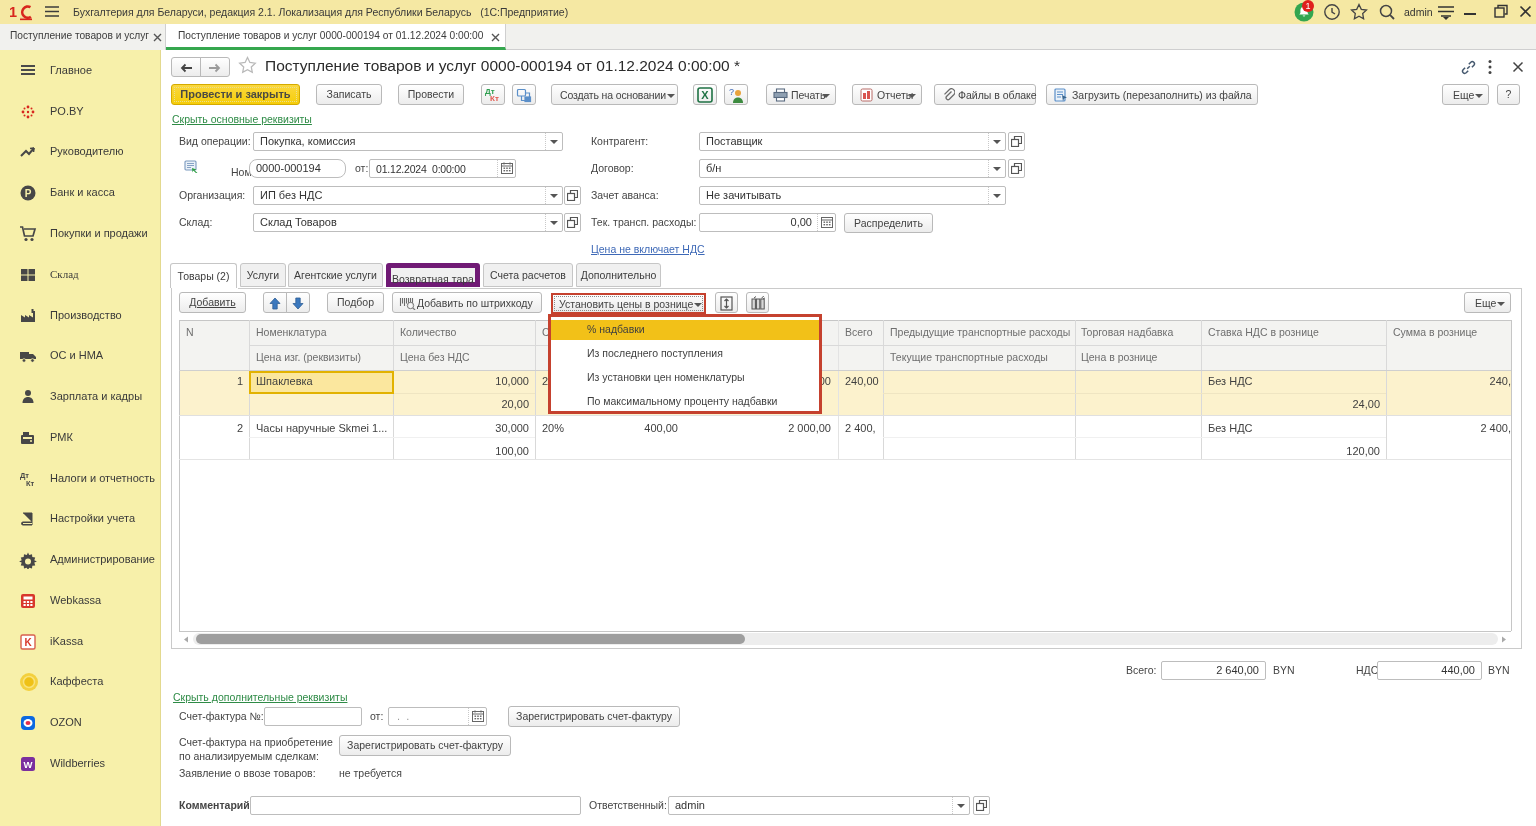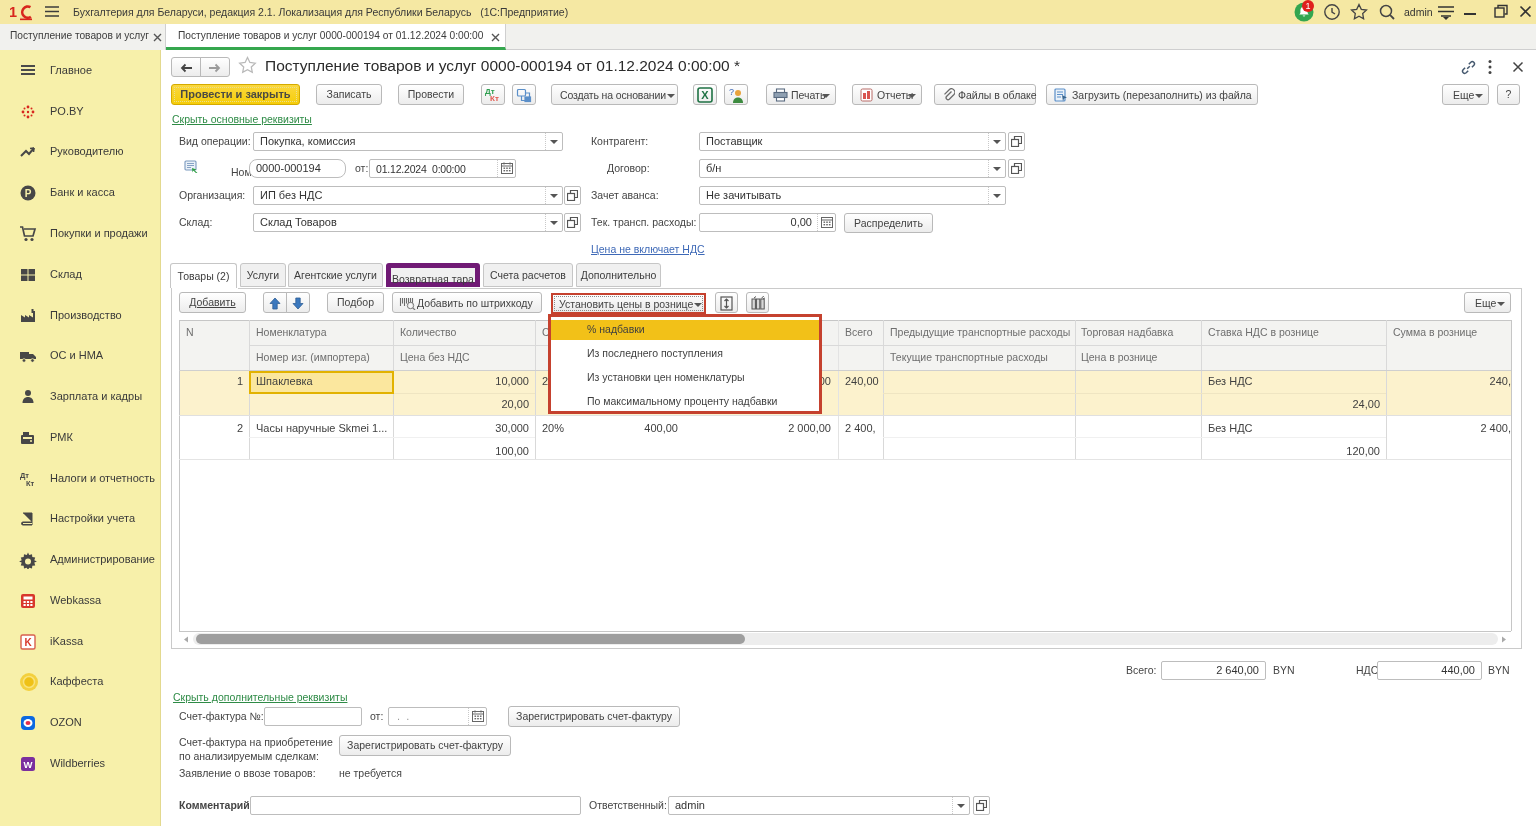--- a/index.html
+++ b/index.html
@@ -155,21 +155,21 @@
 <div class="sideitem" style="top:214px;">
       <div class="ic">
         <svg width="19" height="18">
           <path d="M1 2 h2.5 l2 9 h8.5 l2-7 H5" fill="none" stroke="#474747" stroke-width="1.7"></path>
           <circle cx="7" cy="14.5" r="1.6" fill="#474747"></circle>
           <circle cx="13" cy="14.5" r="1.6" fill="#474747"></circle>
         </svg>
       </div>
       <div class="lb">Покупки и продажи</div>
     </div>
-<div class="sideitem" style="top:255px;">
+<div class="sideitem" style="top:255px;font-family:Liberation Serif, serif;">
       <div class="ic">
         <svg width="18" height="18">
           <g fill="#474747">
             <rect x="2" y="3" width="6.5" height="5.5"></rect>
             <rect x="9.5" y="3" width="6.5" height="5.5"></rect>
             <rect x="2" y="9.5" width="6.5" height="5.5"></rect>
             <rect x="9.5" y="9.5" width="6.5" height="5.5"></rect>
           </g>
         </svg>
       </div>
@@ -490,21 +490,21 @@
 <span style="position:absolute;right:0;top:0;width:17px;height:17px;border-left:1px dotted #C9C9C9;">
         <span class="arr" style="left:4px;top:7px;"></span>
       </span>
     </div>
 <div class="ddbtn" style="left:1008px;top:132px;width:17px;height:19px;">
       <svg width="11" height="11" style="margin:3px 0 0 2px;">
         <rect x="0.5" y="3.5" width="7" height="7" fill="none" stroke="#555" stroke-width="1.2"></rect>
         <path d="M3.5 3.5 V0.5 H10.5 V7.5 H7.5" fill="none" stroke="#555" stroke-width="1.2"></path>
       </svg>
     </div>
-<div class="lbl" style="left:591px;top:162px;margin-left:16px;">Договор:</div>
+<div class="lbl" style="left:591px;top:162px;">Договор:</div>
 <div class="fld" style="left:699px;top:159px;width:307px;height:19px;">
       <span style="position:absolute;left:6px;top:2px;">б/н</span>
 <span style="position:absolute;right:0;top:0;width:17px;height:17px;border-left:1px dotted #C9C9C9;">
         <span class="arr" style="left:4px;top:7px;"></span>
       </span>
     </div>
 <div class="ddbtn" style="left:1008px;top:159px;width:17px;height:19px;">
       <svg width="11" height="11" style="margin:3px 0 0 2px;">
         <rect x="0.5" y="3.5" width="7" height="7" fill="none" stroke="#555" stroke-width="1.2"></rect>
         <path d="M3.5 3.5 V0.5 H10.5 V7.5 H7.5" fill="none" stroke="#555" stroke-width="1.2"></path>
@@ -625,21 +625,21 @@
 
 <div class="hline" style="left:249px;top:393px;width:286px;background:#EFE5C2;"></div>
 <div class="hline" style="left:883px;top:393px;width:503px;background:#EFE5C2;"></div>
 <div class="hline" style="left:179px;top:415px;width:1332px;background:#E0E0E0;"></div>
 <div class="hline" style="left:249px;top:437px;width:286px;background:#F0F0F0;"></div>
 <div class="hline" style="left:883px;top:437px;width:503px;background:#F0F0F0;"></div>
 <div class="hline" style="left:179px;top:459px;width:1332px;background:#E4E4E4;"></div>
 
 <div class="hdrtxt" style="left:186px;top:326px;">N</div>
 <div class="hdrtxt" style="left:256px;top:326px;">Номенклатура</div>
-<div class="hdrtxt" style="left:256px;top:351px;">Номер изг. (импортера)</div>
+<div class="hdrtxt" style="left:256px;top:351px;">Цена изг. (реквизиты)</div>
 <div class="hdrtxt" style="left:400px;top:326px;">Количество</div>
 <div class="hdrtxt" style="left:400px;top:351px;">Цена без НДС</div>
 <div class="hdrtxt" style="left:542px;top:326px;">Ставка НДС</div>
 <div class="hdrtxt" style="left:845px;top:326px;">Всего</div>
 <div class="hdrtxt" style="left:890px;top:326px;">Предыдущие транспортные расходы</div>
 <div class="hdrtxt" style="left:890px;top:351px;">Текущие транспортные расходы</div>
 <div class="hdrtxt" style="left:1081px;top:326px;">Торговая надбавка</div>
 <div class="hdrtxt" style="left:1081px;top:351px;">Цена в рознице</div>
 <div class="hdrtxt" style="left:1208px;top:326px;">Ставка НДС в рознице</div>
 <div class="hdrtxt" style="left:1393px;top:326px;">Сумма в рознице</div>

